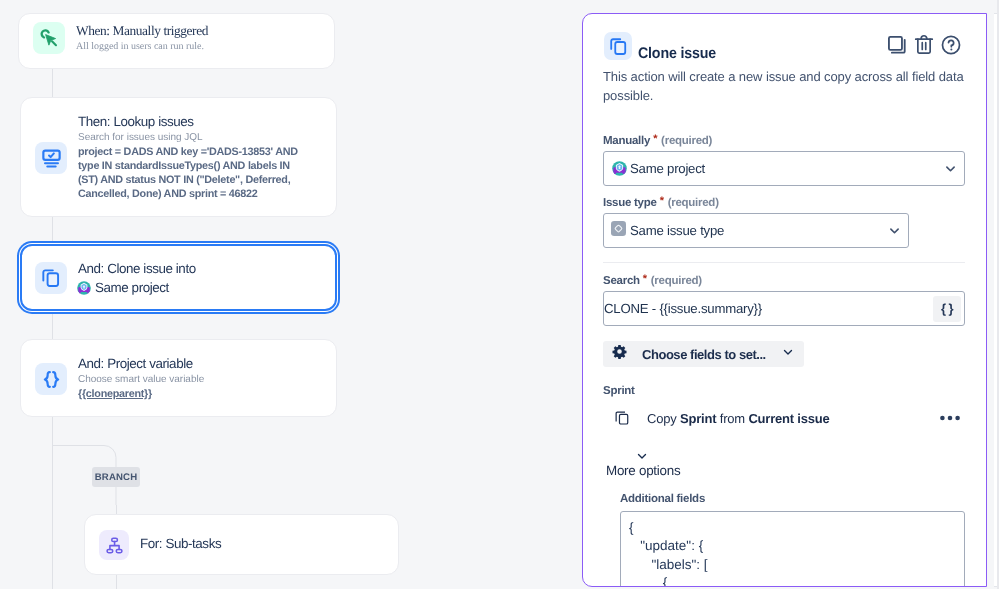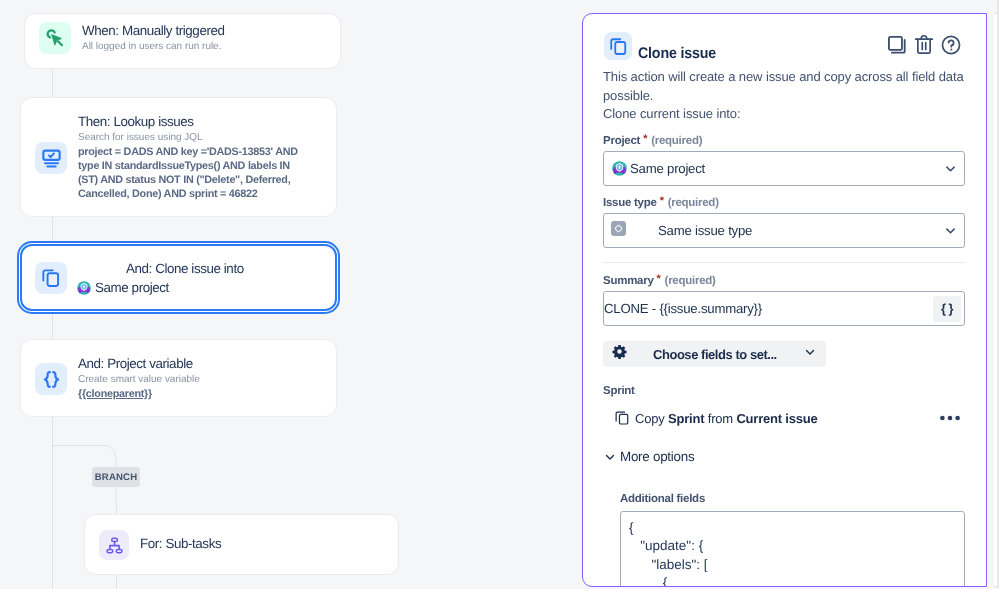--- a/index.html
+++ b/index.html
@@ -29,21 +29,21 @@
   .pbody{color:#42526e;font-size:13px;line-height:18.5px;letter-spacing:-.11px;}
   .flabel{font-size:11.5px;font-weight:700;color:#44546f;letter-spacing:-.26px;}
   .flabel .req{color:#ae2a19;font-size:11px;vertical-align:2px;margin-left:3px;margin-right:1px;}
   .flabel .reqtxt{color:#7a8699;}
   .select{box-sizing:border-box;border:1px solid #a2abba;border-radius:3px;background:#fff;
           display:flex;align-items:center;}
   .select .val{font-size:13.2px;color:#20334f;letter-spacing:-.22px;}
   .smartbtn{display:flex;align-items:center;justify-content:center;width:28px;height:26px;
      background:#f1f2f4;border-radius:3px;color:#253858;font-size:13px;font-weight:700;
      letter-spacing:-0.5px;cursor:pointer;margin-right:3px;font-family:'Liberation Sans',sans-serif;}
-  .chooseBtn{display:flex;align-items:center;gap:26px;background:#f1f2f4;border-radius:3px;
+  .chooseBtn{display:flex;align-items:center;gap:15px;background:#f1f2f4;border-radius:3px;
      padding:0 9px;cursor:pointer;}
   .cfLabel{font-size:13px;font-weight:700;color:#1d2e4d;letter-spacing:-.46px;}
   .sprinttxt{font-size:13px;color:#1b2b49;letter-spacing:-.2px;}
   .sprinttxt b{font-weight:700;}
   .moredots{display:flex;align-items:center;cursor:pointer;}
   .moTxt{font-size:13.4px;color:#1b2b49;letter-spacing:-.25px;}
   .codebox{box-sizing:border-box;border:1px solid #a2abba;border-radius:3px;background:#fff;
      padding:7px 8px;font-size:13.5px;color:#253858;white-space:pre;line-height:18.3px;overflow:hidden;}
 
   .proj-avatar{display:inline-flex;align-items:center;justify-content:center;}
@@ -62,21 +62,21 @@
     <div class="connector" style="left:52px;top:311px;width:1px;height:29px;"></div>
 
     <div class="connector" style="left:52px;top:416px;width:1px;height:173px;"></div>
 
     <svg class="branch-elbow" width="70" height="60" viewBox="0 0 70 60" style="position:absolute;left:52px;top:445px;">
       <path d="M0 0.5 H52 A12 12 0 0 1 64 12.5 V60" fill="none" stroke="#dfe1e6" stroke-width="1"></path>
     </svg>
     <div class="connector" style="left:116px;top:505px;width:1px;height:84px;"></div>
     <div class="branch-badge" style="left:92px;top:467px;width:48px;height:19px;">BRANCH</div>
 
-    <div class="card" style="left:24px;top:13px;width:317px;height:56px;">
+    <div class="card" style="left:18px;top:13px;width:317px;height:56px;font-family:Liberation Serif, serif;">
       <div class="icon-box" style="left:14px;top:8px;width:32px;height:32px;background:#dcfff1;">
         <svg width="22" height="22" viewBox="0 0 24 24">
             <path d="M11.6 5.9 A4.0 4.0 0 1 0 6.6 11.4" fill="none" stroke="#22a06b" stroke-width="2.5" stroke-linecap="round"></path>
             <path d="M8.3 8.3 L19.2 12.6 L14.0 14.6 L11.9 19.8 Z" fill="#22a06b" stroke="#22a06b" stroke-width="0.9" stroke-linejoin="round"></path>
             <path d="M15.3 15.6 L19.6 19.9" stroke="#22a06b" stroke-width="2.3" stroke-linecap="round"></path>
           </svg>
       </div>
       <div class="ctitle" style="position:absolute;left:57px;top:9px;">When: Manually triggered</div>
       <div class="csub" style="position:absolute;left:57px;top:27px;">All logged in users can run rule.</div>
     </div>
@@ -95,21 +95,21 @@
       <div class="cjql" style="position:absolute;left:57px;top:47px;width:226px;">project = DADS AND key ='DADS-13853' AND type IN standardIssueTypes() AND labels IN (ST) AND status NOT IN ("Delete", Deferred, Cancelled, Done) AND sprint = 46822</div>
     </div>
 
     <div class="card selected" style="left:20px;top:244px;width:317px;height:67px;border:2px solid #2a7bf5;box-shadow:0 0 0 1px #fff,0 0 0 3px #2a7bf5;">
       <div class="icon-box" style="left:13px;top:16px;width:32px;height:32px;background:#e3eefd;">
         <svg width="20" height="20" viewBox="0 0 24 24">
             <path d="M14.2 2.8 H5.1 A2.3 2.3 0 0 0 2.8 5.1 V15.0" fill="none" stroke="#2778f4" stroke-width="2.3" stroke-linecap="round"></path>
             <rect x="7.9" y="6.3" width="12.6" height="15.2" rx="2.6" fill="#eaf2fe" stroke="#2778f4" stroke-width="2.3"></rect>
           </svg>
       </div>
-      <div class="ctitle" style="position:absolute;left:56px;top:15px;margin-left:48px;">And: Clone issue into</div>
+      <div class="ctitle" style="position:absolute;left:56px;top:15px;">And: Clone issue into</div>
       <div style="position:absolute;left:55px;top:34px;display:flex;align-items:center;gap:4px;">
         <span class="proj-avatar">
             <svg viewBox="0 0 40 40" width="14" height="14">
               <circle cx="20" cy="20" r="19.5" fill="#2fb5ad"></circle>
               <path d="M3.5 20.5 q0-3.6 3.8-3.6 h25.4 q3.8 0 3.8 3.6 v9 q0 2-2.4 2 h-1.2 v3.2 h-4.6 v-3.2 h-17.6 v3.2 h-4.6 v-3.2 h-.2 q-2.4 0-2.4-2 Z" fill="#8b30d4"></path>
               <path d="M20 5.2 L29.6 10.6 v8.8 q0 5.2-9.6 9.3 Q10.4 24.6 10.4 19.4 V10.6 Z" fill="#f4fbff"></path>
               <path d="M20 8.1 L27.2 12.1 v6.9 q0 3.9-7.2 7 Q12.8 22.9 12.8 19 v-6.9 Z" fill="#6ab3ef"></path>
               <path d="M20 11.6 L23.9 16.2 h-1.9 v5 h-4.0 v-5 h-1.9 Z" fill="#edf6ff"></path>
             </svg>
           </span>
@@ -120,21 +120,21 @@
     <div class="card" style="left:20px;top:339px;width:317px;height:78px;">
       <div class="icon-box" style="left:14px;top:23px;width:32px;height:32px;background:#e3eefd;">
         <svg width="21" height="21" viewBox="0 0 24 24">
             <g fill="none" stroke="#2a7bf5" stroke-width="2.5" stroke-linecap="round" stroke-linejoin="round">
               <path d="M10.1 3.6 C7.8 3.6 7.6 5.2 7.6 7.0 C7.6 9.6 7.0 11.2 4.4 12.0 C7.0 12.8 7.6 14.4 7.6 17.0 C7.6 18.8 7.8 20.4 10.1 20.4"></path>
               <path d="M13.9 3.6 C16.2 3.6 16.4 5.2 16.4 7.0 C16.4 9.6 17.0 11.2 19.6 12.0 C17.0 12.8 16.4 14.4 16.4 17.0 C16.4 18.8 16.2 20.4 13.9 20.4"></path>
             </g>
           </svg>
       </div>
       <div class="ctitle" style="position:absolute;left:57px;top:16px;">And: Project variable</div>
-      <div class="csub" style="position:absolute;left:57px;top:34px;">Create smart value variable</div>
+      <div class="csub" style="position:absolute;left:57px;top:34px;">Choose smart value variable</div>
       <div class="cjql" style="position:absolute;left:57px;top:47px;text-decoration:underline;">{{cloneparent}}</div>
     </div>
 
     <div class="card" style="left:84px;top:514px;width:315px;height:61px;">
       <div class="icon-box" style="left:14px;top:15px;width:30px;height:30px;background:#eeebfd;">
         <svg width="19" height="19" viewBox="0 0 24 24">
             <g fill="none" stroke="#6b5ce7" stroke-width="2">
               <rect x="8.5" y="2.8" width="7.2" height="4.2" rx="2.1"></rect>
               <rect x="2.6" y="17.0" width="7.2" height="4.2" rx="2.1"></rect>
               <rect x="14.2" y="17.0" width="7.2" height="4.2" rx="2.1"></rect>
@@ -178,60 +178,59 @@
       <span style="cursor:pointer;">
         <svg width="22" height="22" viewBox="0 0 24 24">
             <circle cx="12" cy="12" r="9.3" fill="none" stroke="#3c4f6e" stroke-width="1.9"></circle>
             <path d="M9.3 9.4 a2.8 2.8 0 1 1 3.1 3.1 v1.4" fill="none" stroke="#3c4f6e" stroke-width="1.9" stroke-linecap="round"></path>
             <circle cx="12.4" cy="16.8" r="1.1" fill="#3c4f6e"></circle>
           </svg>
       </span>
     </div>
 
     <div class="pbody" style="position:absolute;left:20px;top:54px;width:366px;">This action will create a new issue and copy across all field data possible.</div>
-    <div class="pbody" style="position:absolute;left:20px;top:91px;">Clone current issue into:</div>
-
-    <div class="flabel" style="position:absolute;left:20px;top:119px;"><span>Project</span><span class="req">*</span> <span class="reqtxt">(required)</span></div>
+
+    <div class="flabel" style="position:absolute;left:20px;top:119px;"><span>Manually</span><span class="req">*</span> <span class="reqtxt">(required)</span></div>
     <div class="select" style="position:absolute;left:20px;top:137px;width:362px;height:35px;padding:0 9px 0 8px;">
       <span class="proj-avatar">
           <svg viewBox="0 0 40 40" width="15" height="15">
             <circle cx="20" cy="20" r="19.5" fill="#2fb5ad"></circle>
             <path d="M3.5 20.5 q0-3.6 3.8-3.6 h25.4 q3.8 0 3.8 3.6 v9 q0 2-2.4 2 h-1.2 v3.2 h-4.6 v-3.2 h-17.6 v3.2 h-4.6 v-3.2 h-.2 q-2.4 0-2.4-2 Z" fill="#8b30d4"></path>
             <path d="M20 5.2 L29.6 10.6 v8.8 q0 5.2-9.6 9.3 Q10.4 24.6 10.4 19.4 V10.6 Z" fill="#f4fbff"></path>
             <path d="M20 8.1 L27.2 12.1 v6.9 q0 3.9-7.2 7 Q12.8 22.9 12.8 19 v-6.9 Z" fill="#6ab3ef"></path>
             <path d="M20 11.6 L23.9 16.2 h-1.9 v5 h-4.0 v-5 h-1.9 Z" fill="#edf6ff"></path>
           </svg>
         </span>
       <span class="val" style="margin-left:3px;">Same project</span>
       <span style="margin-left:auto;display:flex;margin-right:-3px;">
         <svg width="15" height="15" viewBox="0 0 24 24">
             <path d="M6.2 9.8 L12 15.6 L17.8 9.8" fill="none" stroke="#42526e" stroke-width="2.6" stroke-linecap="round" stroke-linejoin="round"></path>
           </svg>
       </span>
     </div>
 
     <div class="flabel" style="position:absolute;left:20px;top:181px;"><span>Issue type</span><span class="req">*</span> <span class="reqtxt">(required)</span></div>
-    <div class="select" style="position:absolute;left:20px;top:199px;width:362px;height:35px;padding:0 9px 0 7px;gap:28px;">
+    <div class="select" style="position:absolute;left:20px;top:199px;width:306px;height:35px;padding:0 9px 0 7px;">
       <span class="issuetype-avatar">
         <svg width="15" height="15" viewBox="0 0 16 16">
             <rect width="16" height="16" rx="3.4" fill="#9aa5b5"></rect>
             <path d="M8 4.5 A1.3 1.3 0 0 1 8.9 4.9 L11.1 7.1 A1.3 1.3 0 0 1 11.1 8.9 L8.9 11.1 A1.3 1.3 0 0 1 7.1 11.1 L4.9 8.9 A1.3 1.3 0 0 1 4.9 7.1 L7.1 4.9 A1.3 1.3 0 0 1 8 4.5 Z" fill="none" stroke="#eef1f5" stroke-width="1.25"></path>
           </svg>
       </span>
       <span class="val" style="margin-left:4px;">Same issue type</span>
       <span style="margin-left:auto;display:flex;margin-right:-3px;">
         <svg width="15" height="15" viewBox="0 0 24 24">
             <path d="M6.2 9.8 L12 15.6 L17.8 9.8" fill="none" stroke="#42526e" stroke-width="2.6" stroke-linecap="round" stroke-linejoin="round"></path>
           </svg>
       </span>
     </div>
 
     <div style="position:absolute;left:20px;top:248px;width:362px;height:1px;background:#ebecf0;"></div>
 
-    <div class="flabel" style="position:absolute;left:20px;top:259px;"><span>Summary</span><span class="req">*</span> <span class="reqtxt">(required)</span></div>
+    <div class="flabel" style="position:absolute;left:20px;top:259px;"><span>Search</span><span class="req">*</span> <span class="reqtxt">(required)</span></div>
     <div class="select" style="position:absolute;left:20px;top:277px;width:362px;height:35px;padding:0;">
       <span class="val" style="text-align:right;">CLONE - {{issue.summary}}</span>
       <span class="smartbtn" style="margin-left:auto;">{ }</span>
     </div>
 
     <div class="chooseBtn" style="position:absolute;left:20px;top:327px;height:26px;">
       <span>
         <svg width="15" height="15" viewBox="0 0 24 24">
             <path d="M12 8.3 a3.7 3.7 0 1 0 0 7.4 a3.7 3.7 0 0 0 0 -7.4 Z M10.1 1.6 h3.8 l.5 2.8 1.9 .8 2.3-1.7 2.7 2.7 -1.7 2.3 .8 1.9 2.8 .5 v3.8 l-2.8 .5 -.8 1.9 1.7 2.3 -2.7 2.7 -2.3-1.7 -1.9 .8 -.5 2.8 h-3.8 l-.5-2.8 -1.9-.8 -2.3 1.7 -2.7-2.7 1.7-2.3 -.8-1.9 -2.8-.5 v-3.8 l2.8-.5 .8-1.9 -1.7-2.3 2.7-2.7 2.3 1.7 1.9-.8 Z" fill="#172b4d" fill-rule="evenodd"></path>
           </svg>
@@ -245,31 +244,31 @@
     </div>
 
     <div class="flabel" style="position:absolute;left:20px;top:371px;">Sprint</div>
     <div style="position:absolute;left:31px;top:396px;width:346px;display:flex;align-items:center;">
       <span style="display:flex;">
         <svg width="16" height="16" viewBox="0 0 24 24">
             <path d="M15.6 3.2 H5.1 A1.9 1.9 0 0 0 3.2 5.1 V16.2" fill="none" stroke="#1b2b49" stroke-width="1.8" stroke-linecap="square"></path>
             <rect x="8.2" y="6.6" width="12.4" height="14.4" rx="2" fill="#fff" stroke="#1b2b49" stroke-width="1.8"></rect>
           </svg>
       </span>
-      <span class="sprinttxt" style="margin-left:5px;"><span>Copy</span> <b>Sprint</b> <span>from</span> <b>Current issue</b></span>
+      <span class="sprinttxt" style="margin-left:17px;"><span>Copy</span> <b>Sprint</b> <span>from</span> <b>Current issue</b></span>
       <span class="moredots" style="margin-left:auto;" title="More">
           <svg width="20" height="6" viewBox="0 0 20 6">
             <circle cx="2.4" cy="3" r="2.3" fill="#2c3e5d"></circle>
             <circle cx="10" cy="3" r="2.3" fill="#2c3e5d"></circle>
             <circle cx="17.6" cy="3" r="2.3" fill="#2c3e5d"></circle>
           </svg>
         </span>
     </div>
 
-    <div class="moreopt" style="position:absolute;left:20px;top:435px;display:flex;align-items:center;">
+    <div class="moreopt" style="position:absolute;left:20px;top:435px;display:flex;align-items:center;flex-direction:column;">
       <span style="display:flex;">
         <svg width="14" height="14" viewBox="0 0 24 24">
             <path d="M6 9.5 L12 15.5 L18 9.5" fill="none" stroke="#172b4d" stroke-width="2.3" stroke-linecap="round" stroke-linejoin="round"></path>
           </svg>
       </span>
       <span class="moTxt" style="margin-left:3px;">More options</span>
     </div>
 
     <div class="flabel" style="position:absolute;left:37px;top:479px;">Additional fields</div>
     <div class="codebox" style="position:absolute;left:37px;top:497px;width:345px;height:92px;"><span>{

